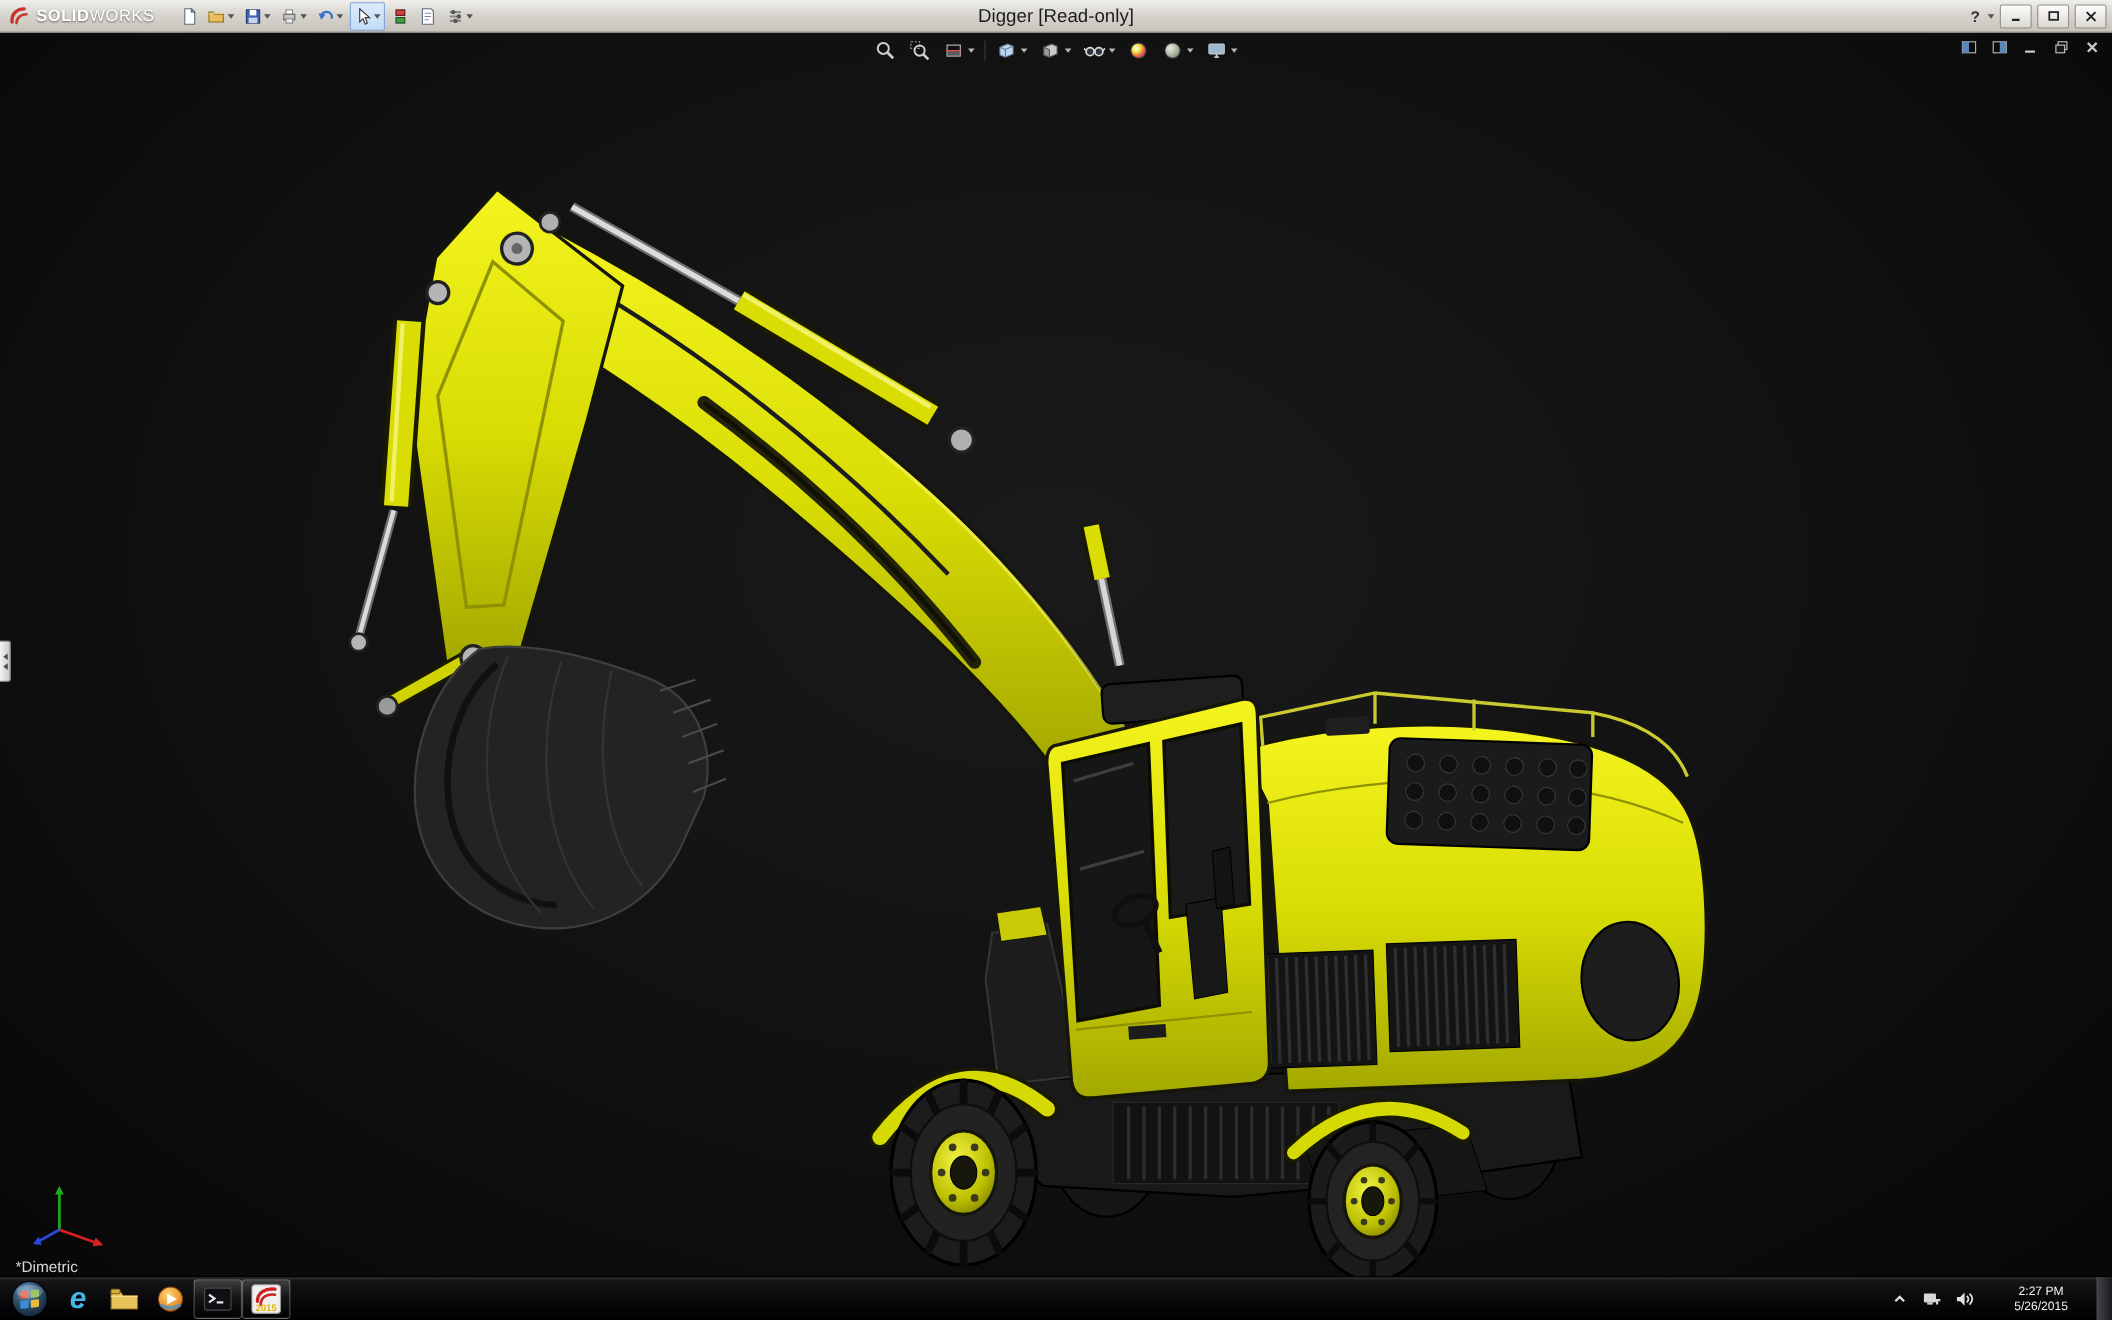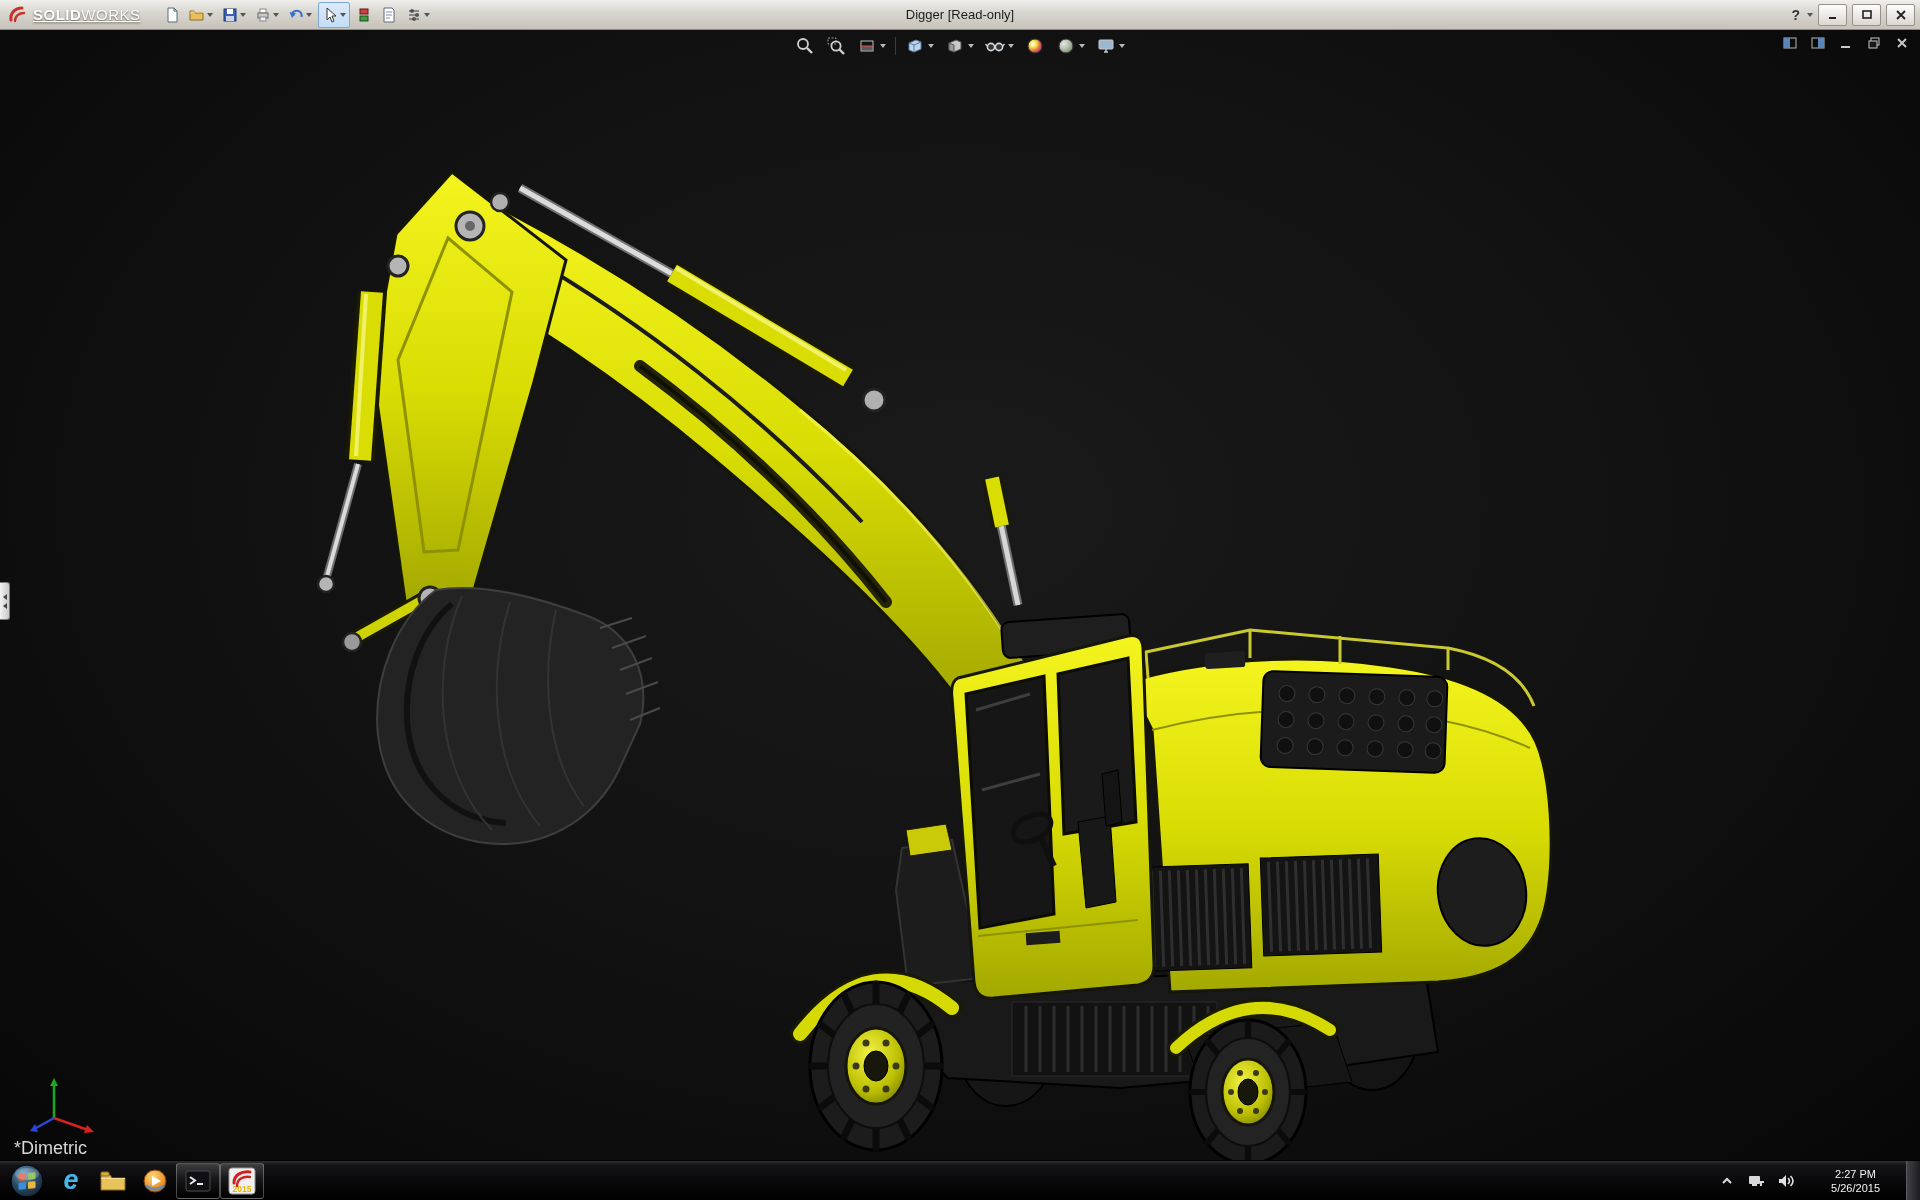--- a/index.html
+++ b/index.html
@@ -3,46 +3,46 @@
 <meta charset="utf-8">
 <style>
   html,body{margin:0;padding:0;width:1920px;height:1200px;overflow:hidden;
     font-family:"Liberation Sans","DejaVu Sans",sans-serif;background:#000;position:relative;}
 
   
   .titlebar{position:absolute;top:0;left:0;width:1920px;height:30px;box-sizing:border-box;
     background:linear-gradient(#f0efec,#d8d5cf 45%,#c7c3bb);border-bottom:1px solid #8a8a8a;
     display:flex;align-items:center;}
   .brand{display:flex;align-items:center;gap:5px;padding:0 10px 0 8px;}
-  .brand-text{font-size:15px;letter-spacing:.5px;color:#fff;text-shadow:0 1px 2px rgba(0,0,0,.55);text-decoration:underline;}
+  .brand-text{font-size:15px;letter-spacing:.5px;color:#fff;text-shadow:0 1px 2px rgba(0,0,0,.55);}
   .brand-text .b1{font-weight:bold;}
   .tb-toolbar{display:flex;align-items:center;gap:3px;margin-left:10px;}
   .tb-btn{height:24px;display:flex;align-items:center;justify-content:center;padding:0 3px;border-radius:2px;}
   .tb-btn.pressed{background:linear-gradient(#dceafb,#c2ddf5);border:1px solid #7da7d9;}
   .dd{width:0;height:0;border-left:3px solid transparent;border-right:3px solid transparent;
     border-top:4px solid #555;margin-left:2px;}
-  .title-text{position:absolute;left:50%;transform:translateX(-50%);font-size:13px;color:#1d1d1d;white-space:nowrap;}
+  .title-text{position:absolute;left:50%;transform:translateX(-50%);font-size:17px;color:#1d1d1d;white-space:nowrap;}
   .tb-right{margin-left:auto;display:flex;align-items:center;gap:5px;padding-right:5px;}
   .help-label{font-size:14px;font-weight:bold;color:#333;}
   .win-btn{width:27px;height:20px;background:linear-gradient(#fdfdfd,#dbd8d2);border:1px solid #96928a;
     border-radius:2px;display:flex;align-items:center;justify-content:center;}
 
   
   .viewport{position:absolute;top:30px;left:0;width:1920px;height:1130px;
     background:radial-gradient(ellipse at 50% 42%,#1a1a1a 0%,#111 55%,#070707 100%);overflow:hidden;}
   .headsup{position:absolute;top:4px;left:50%;transform:translateX(-50%);
     display:flex;align-items:center;gap:7px;}
   .hu-btn{display:flex;align-items:center;gap:2px;padding:2px;border-radius:3px;}
   .hu-sep{width:1px;height:18px;background:#3c3c3c;}
   .hu-dd{width:0;height:0;border-left:3px solid transparent;border-right:3px solid transparent;
     border-top:4px solid #b8b8b8;margin-left:1px;}
   .doc-controls{position:absolute;top:5px;right:10px;display:flex;align-items:center;gap:12px;}
   .model-svg{position:absolute;top:0;left:0;width:1920px;height:1130px;}
   .triad{position:absolute;left:26px;bottom:24px;}
-  .view-label{position:absolute;left:14px;bottom:1px;color:#d8d8d8;font-size:18px;}
+  .view-label{position:absolute;left:14px;bottom:1px;color:#d8d8d8;font-size:14px;}
   .edge-tab{position:absolute;left:0;top:552px;width:9px;height:36px;
     background:linear-gradient(90deg,#f2f2f2,#c8c8c8);border:1px solid #7d7d7d;border-left:none;
     border-radius:0 3px 3px 0;display:flex;flex-direction:column;align-items:center;justify-content:center;gap:3px;}
   .edge-tab i{width:0;height:0;border-top:3px solid transparent;border-bottom:3px solid transparent;
     border-right:4px solid #444;}
 
   
   .taskbar{position:absolute;left:0;bottom:0;width:1920px;height:40px;box-sizing:border-box;
     background:linear-gradient(#2e2e33 0%,#141417 10%,#08080a 55%,#000 100%);
     border-top:1px solid #000;display:flex;align-items:center;}

